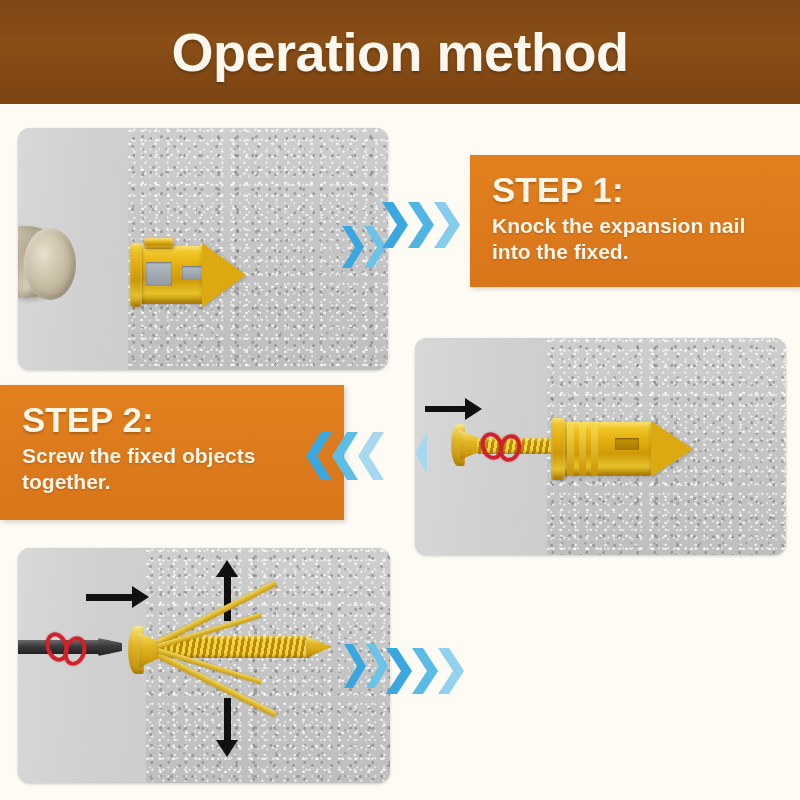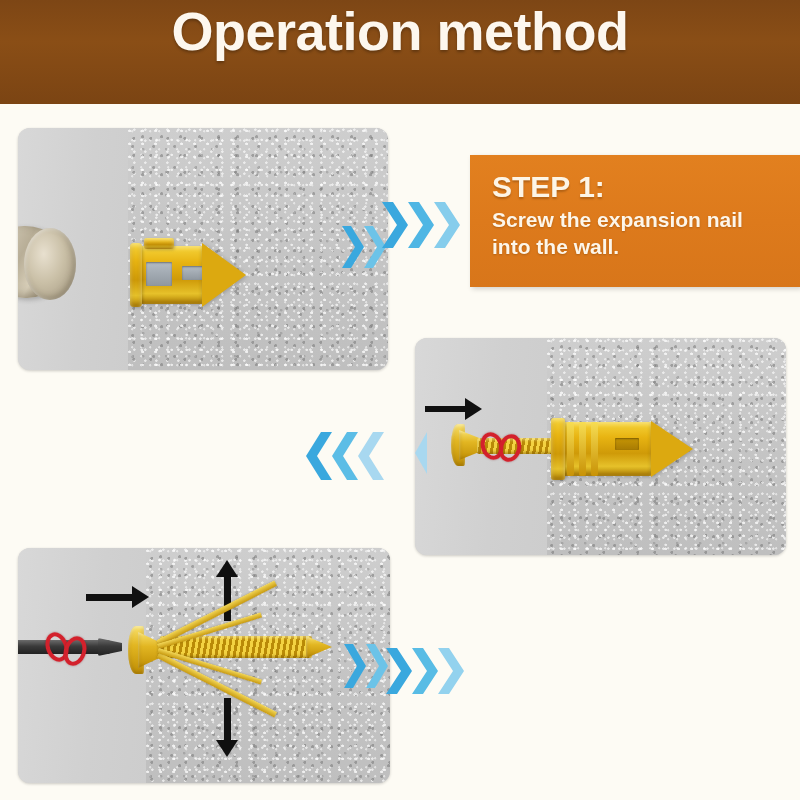--- a/index.html
+++ b/index.html
@@ -8,21 +8,21 @@
     background: #fdfbf4;
     font-family: "Liberation Sans", sans-serif;
     overflow: hidden;
   }
   #page { position: relative; width: 800px; height: 800px; background: #fdfbf4; }
 
   
   .header-banner {
     position: absolute; left: 0; top: 0; width: 800px; height: 104px;
     background: linear-gradient(180deg, #7d4615 0%, #8a4e16 40%, #7b4413 100%);
-    display: flex; align-items: flex-start; justify-content: center;
+    display: flex; align-items: center; justify-content: center;
   }
   .header-title {
     color: #fdf7ee;
     font-size: 54px;
     font-weight: bold;
     letter-spacing: -0.5px;
     text-shadow: 0 2px 3px rgba(0,0,0,0.28);
     font-family: "Liberation Sans", sans-serif;
   }
 
@@ -154,21 +154,21 @@
 
   
   .step-panel {
     position: absolute;
     background: linear-gradient(180deg,#e2801f 0%, #dd7a1c 50%, #d8761a 100%);
     box-shadow: 2px 2px 5px rgba(0,0,0,0.17);
     padding: 16px 20px 14px 22px;
   }
   .step-title {
     color: #fdf5e6;
-    font-size: 30px;
+    font-size: 35px;
     font-weight: bold;
     line-height: 1.08;
     text-shadow: 0 2px 2px rgba(90,45,0,0.33);
     margin-bottom: 4px;
   }
   .step-desc {
     color: #fdf6ea;
     font-size: 21px;
     font-weight: bold;
     line-height: 1.26;
@@ -215,23 +215,27 @@
     <svg class="chev" width="26" height="50" viewBox="0 0 26 50">
       <polygon points="0,2 15,25 0,48 11,48 26,25 11,2" fill="#4fb6e4"></polygon>
     </svg>
     <svg class="chev" width="26" height="50" viewBox="0 0 26 50">
       <polygon points="0,2 15,25 0,48 11,48 26,25 11,2" fill="#86cdec"></polygon>
     </svg>
   </div>
 
   <div class="step-panel" style="left:470px; top:155px; width:330px; height:132px;">
     <div class="step-title">STEP 1:</div>
-    <div class="step-desc">Screw the expansion nail into the wall.</div>
-  </div>
-
+    <div class="step-desc">Knock the expansion nail into the fixed.</div>
+  </div>
+
+  <div class="step-panel" style="left:0px; top:385px; width:344px; height:135px;">
+    <div class="step-title">STEP 2:</div>
+    <div class="step-desc">Screw the fixed objects together.</div>
+  </div>
 
   <div class="chevrons" style="left:306px; top:430px;">
     <svg class="chev" width="26" height="52" viewBox="0 0 26 52">
       <polygon points="26,2 11,26 26,50 15,50 0,26 15,2" fill="#3aa8de"></polygon>
     </svg>
     <svg class="chev" width="26" height="52" viewBox="0 0 26 52">
       <polygon points="26,2 11,26 26,50 15,50 0,26 15,2" fill="#5cbde6"></polygon>
     </svg>
     <svg class="chev" width="26" height="52" viewBox="0 0 26 52">
       <polygon points="26,2 11,26 26,50 15,50 0,26 15,2" fill="#a8d8f0"></polygon>

